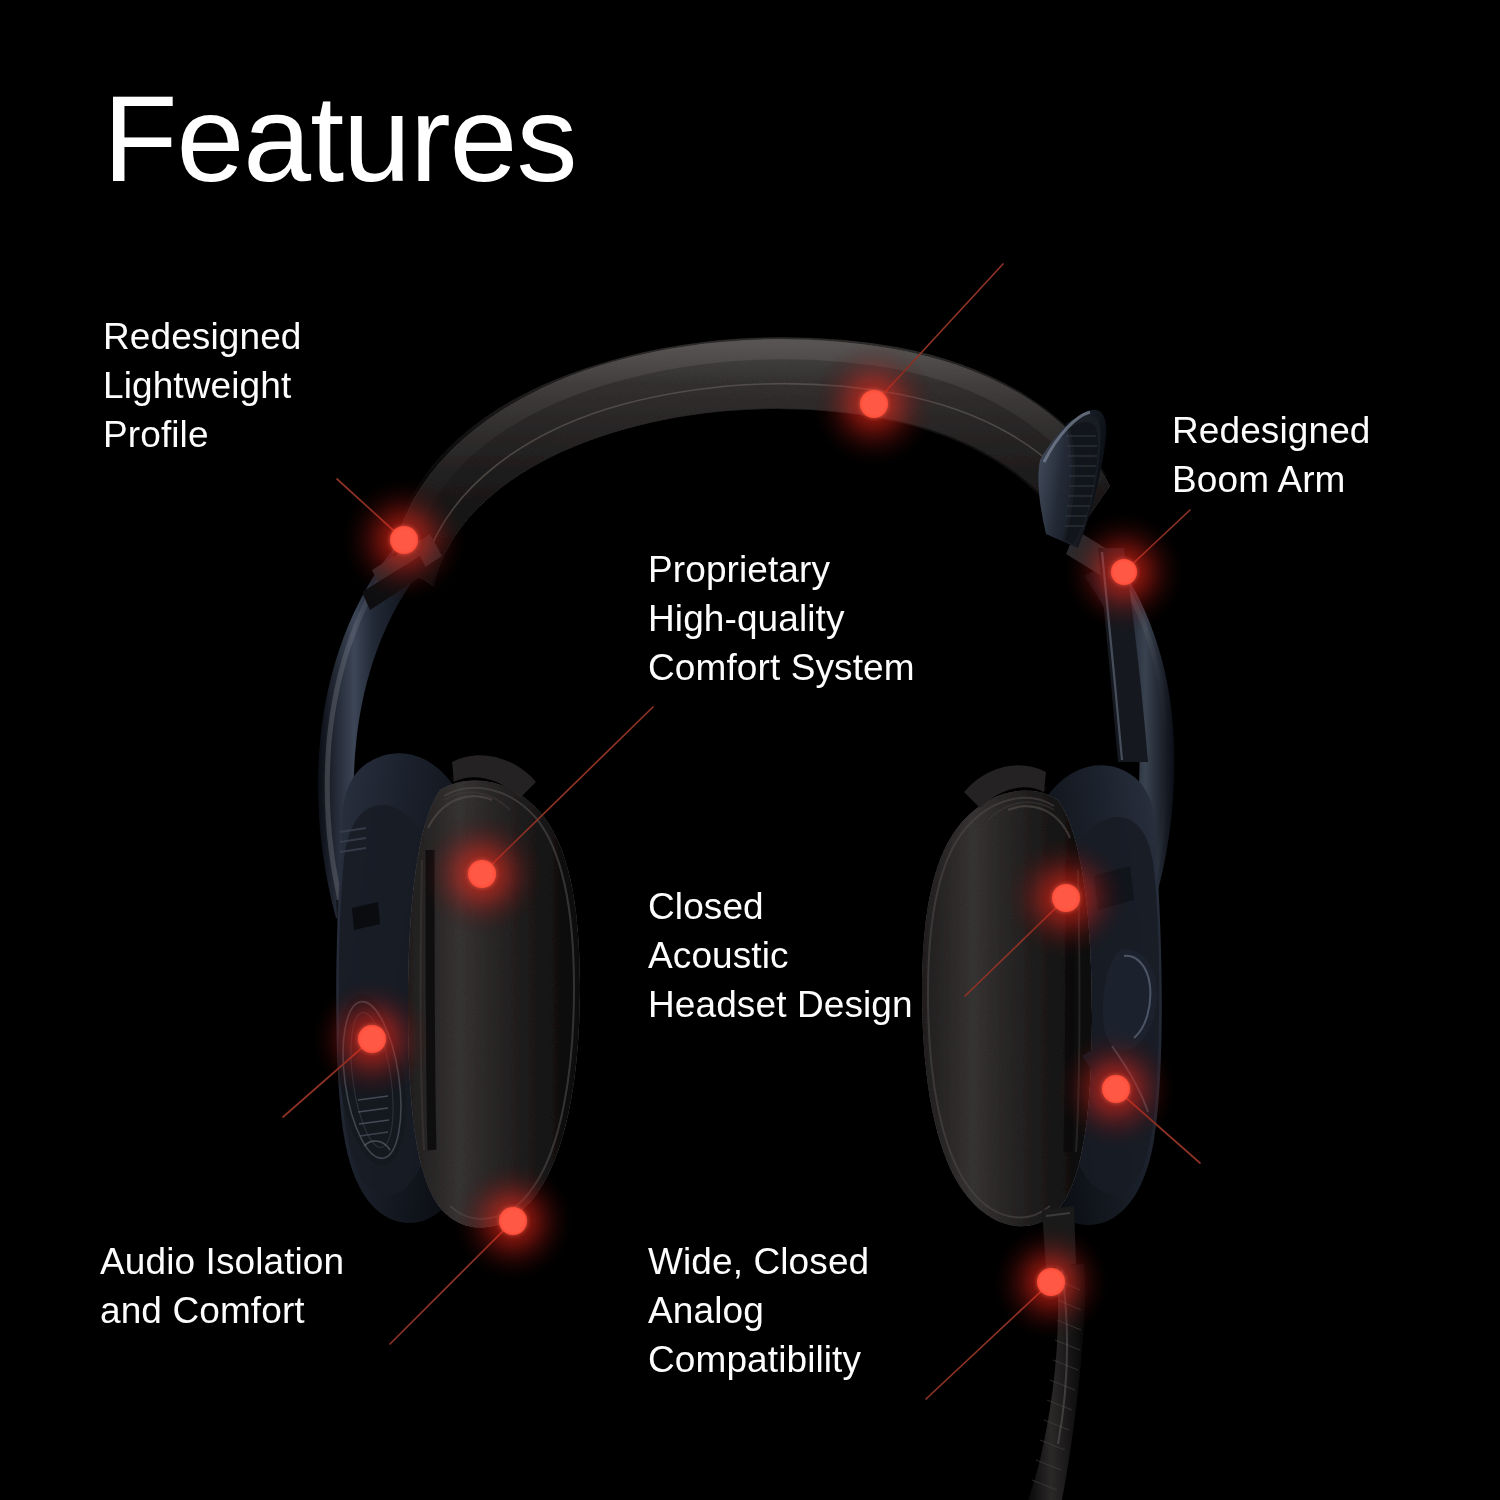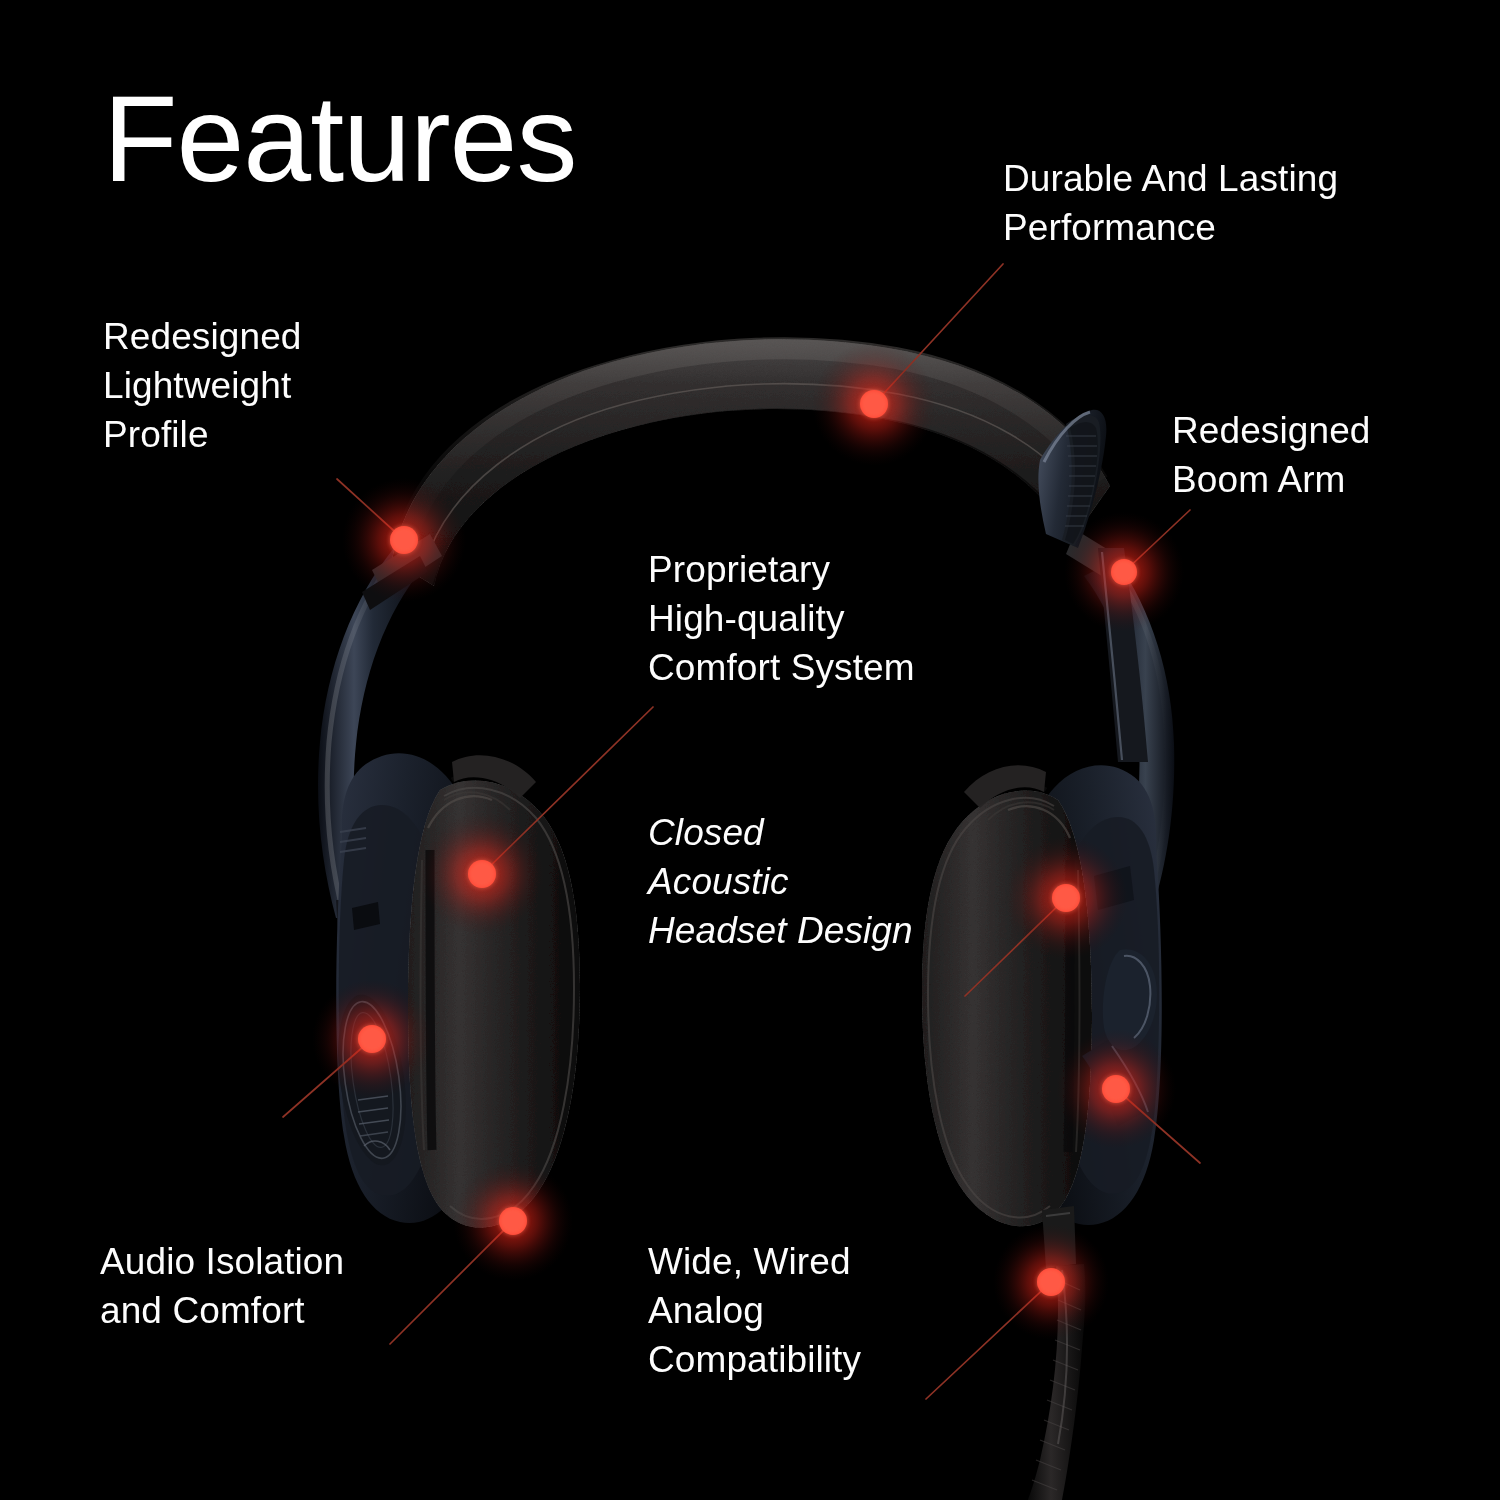--- a/index.html
+++ b/index.html
@@ -399,48 +399,44 @@
   </svg>
 
   <div id="page-title">Features</div>
 
   <div class="callout" style="left:103px;top:313px;width:360px;">
     <div class="label">Redesigned
 Lightweight
 Profile</div>
   </div>
 
-  <div class="callout" style="left:1003px;top:155px;width:420px;">
-    <div class="label">Durable And Lasting
-Performance</div>
-  </div>
 
   <div class="callout" style="left:1172px;top:407px;width:300px;">
     <div class="label">Redesigned
 Boom Arm</div>
   </div>
 
   <div class="callout" style="left:648px;top:546px;width:380px;">
     <div class="label">Proprietary
 High-quality
 Comfort System</div>
   </div>
 
-  <div class="callout" style="left:648px;top:809px;width:400px;font-style:italic;">
+  <div class="callout" style="left:648px;top:883px;width:400px;">
     <div class="label">Closed
 Acoustic
 Headset Design</div>
   </div>
 
 
 
   <div class="callout" style="left:100px;top:1238px;width:400px;">
     <div class="label">Audio Isolation
 and Comfort</div>
   </div>
 
   <div class="callout" style="left:648px;top:1238px;width:400px;">
-    <div class="label">Wide, Wired
+    <div class="label">Wide, Closed
 Analog
 Compatibility</div>
   </div>
 
 </div>
 
 </body></html>

